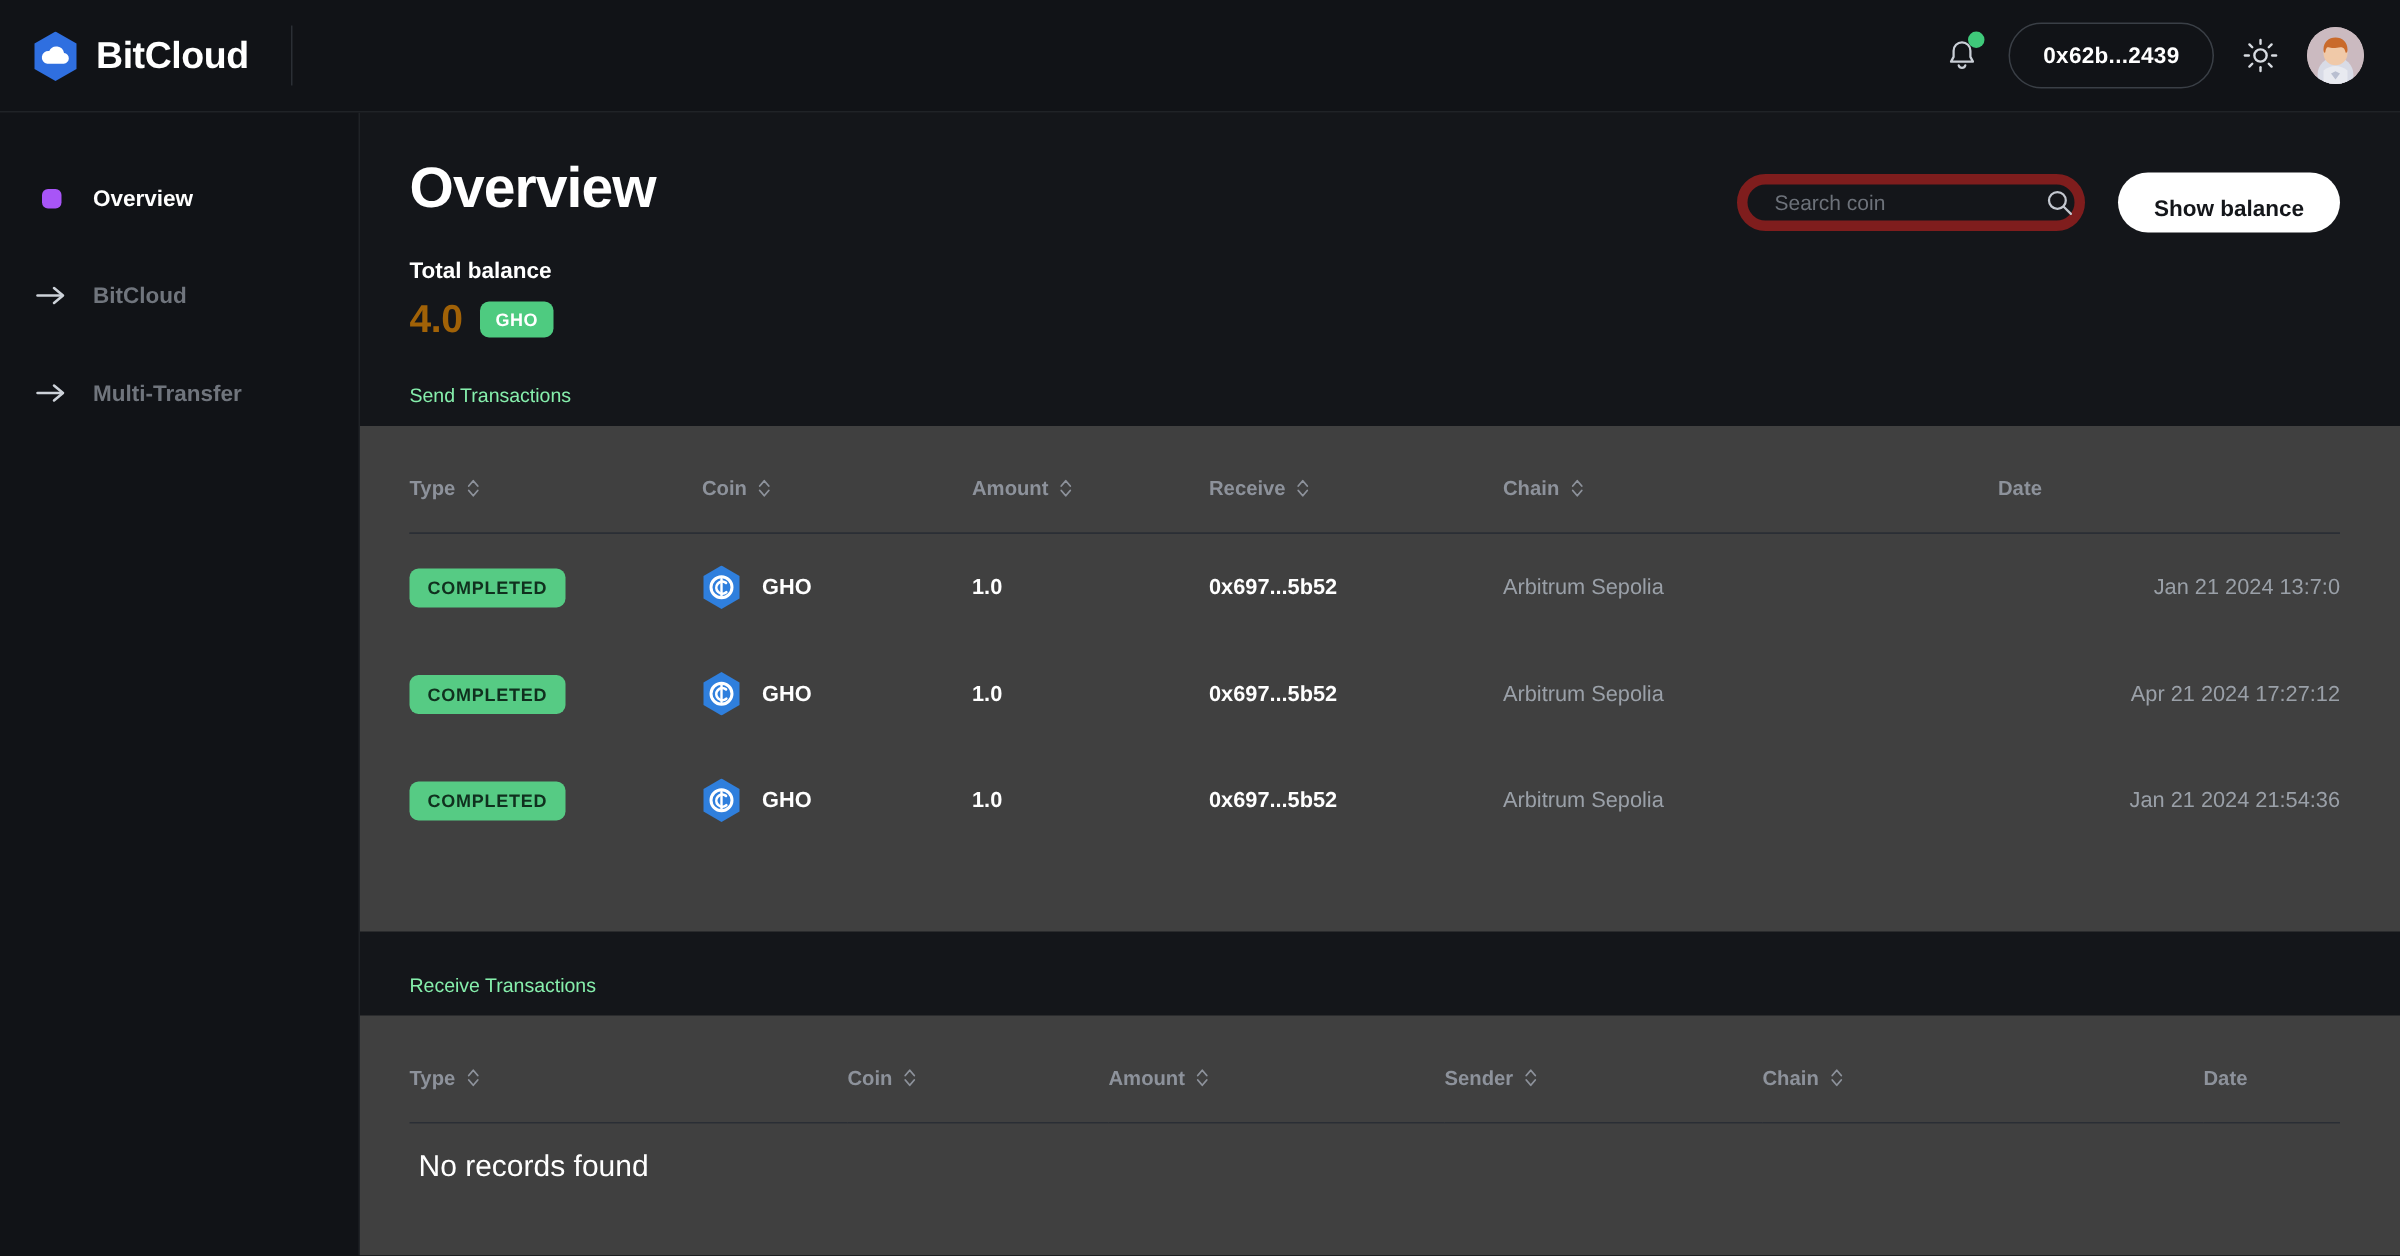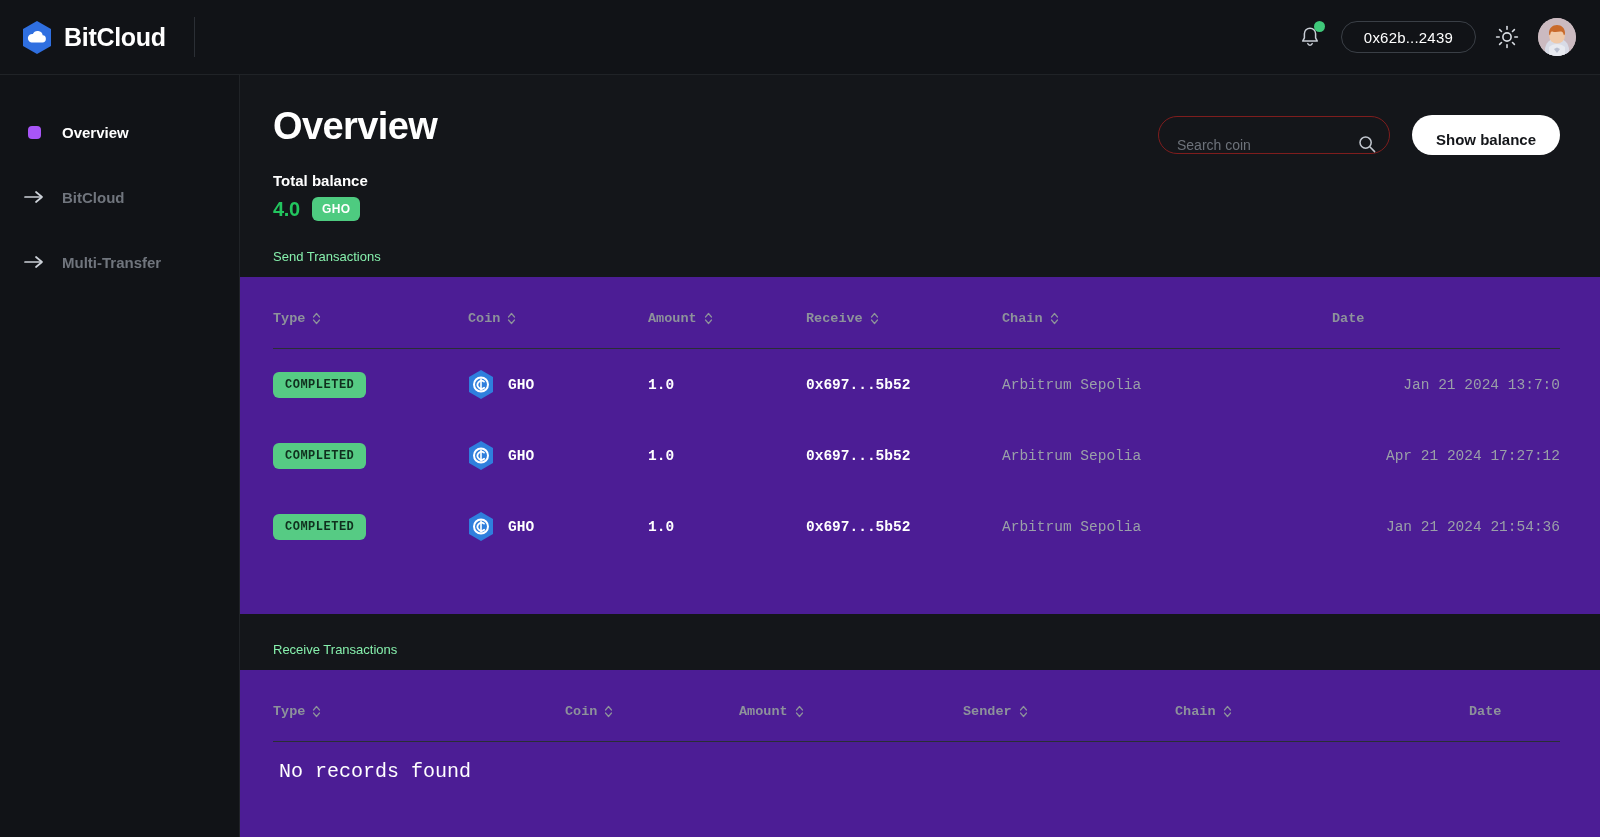--- a/index.html
+++ b/index.html
@@ -85,27 +85,27 @@
     right: -2px;
     width: 11px;
     height: 11px;
     border-radius: 50%;
     background: #3fc97a;
   }
 
   .wallet-pill {
     border: 1px solid #3a3f46;
     border-radius: 22px;
-    height: 32px;
+    height: 44px;
     padding: 0 22px;
     display: flex;
     align-items: center;
     color: #ffffff;
     font-size: 15px;
-    font-weight: 400;
+    font-weight: 700;
     letter-spacing: 0.2px;
     cursor: pointer;
     background: transparent;
   }
 
   .theme-toggle {
     width: 26px;
     height: 26px;
     display: flex;
     align-items: center;
@@ -199,22 +199,22 @@
   }
 
   .balance-row {
     display: flex;
     align-items: center;
     gap: 12px;
     margin-top: 8px;
   }
 
   .balance-value {
-    color: #22c55e;
-    font-size: 20px;
+    color: #a16207;
+    font-size: 26px;
     font-weight: 700;
     letter-spacing: -0.3px;
   }
 
   .coin-badge {
     background: #4ecb80;
     color: #ffffff;
     font-size: 12px;
     font-weight: 700;
     letter-spacing: 0.4px;
@@ -227,24 +227,24 @@
     right: 40px;
     top: 40px;
     display: flex;
     align-items: center;
     gap: 22px;
   }
 
   .search-box {
     width: 232px;
     height: 38px;
-    border: 1px solid #7f1d1d;
+    border: 7px solid #7f1d1d;
     border-radius: 20px;
     display: flex;
-    align-items: flex-end;
+    align-items: center;
     padding: 0 14px 0 18px;
     background: transparent;
   }
 
   .search-box input {
     flex: 1;
     border: none;
     outline: none;
     background: transparent;
     color: #e6e8ea;
@@ -273,23 +273,22 @@
   }
 
   .section-label {
     color: #86efac;
     font-size: 13px;
     font-weight: 400;
     padding: 0 0 13px 33px;
   }
 
   .card {
-    background: #4c1d95;
+    background: #404040;
     padding: 34px 40px 0 33px;
-    font-family: Liberation Mono, monospace;
   }
 
   .tbl {
     width: 100%;
     border-collapse: collapse;
     table-layout: fixed;
   }
 
   .tbl th {
     color: #8d929b;

